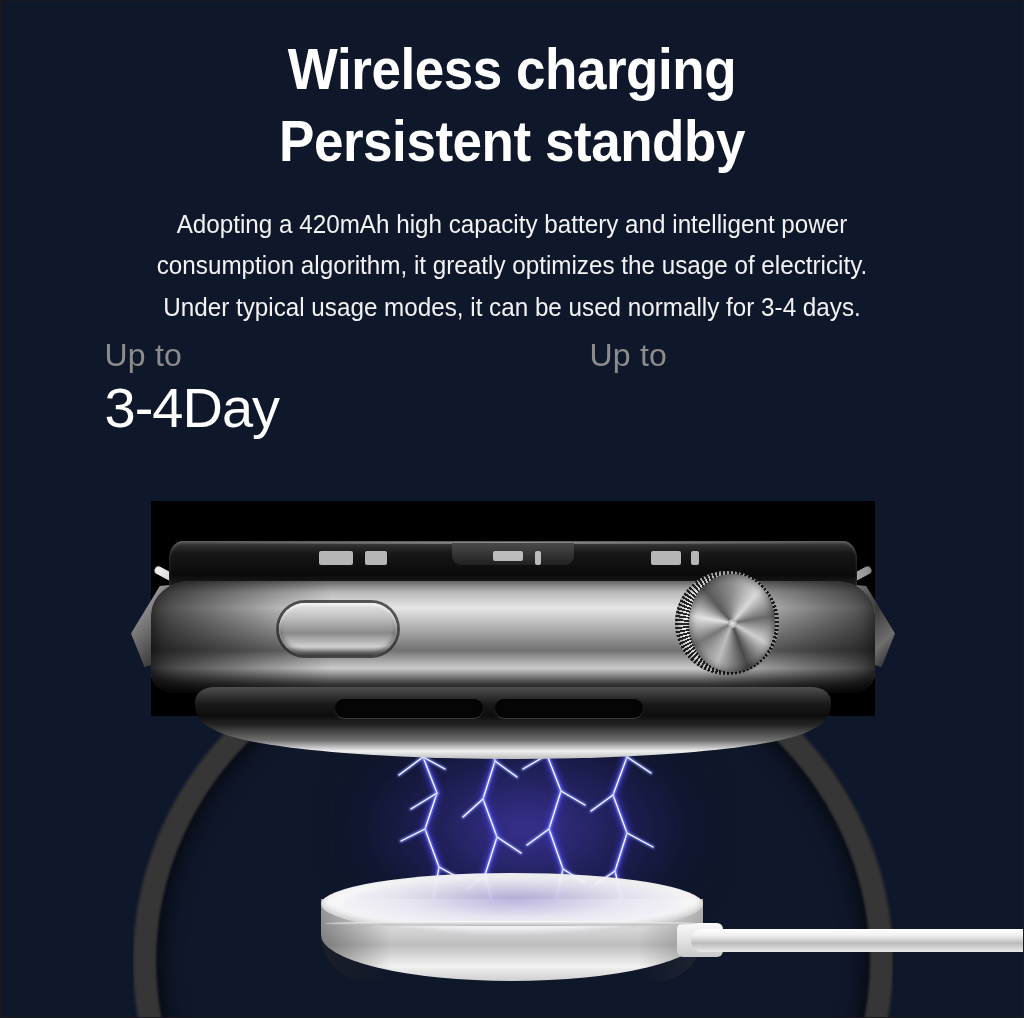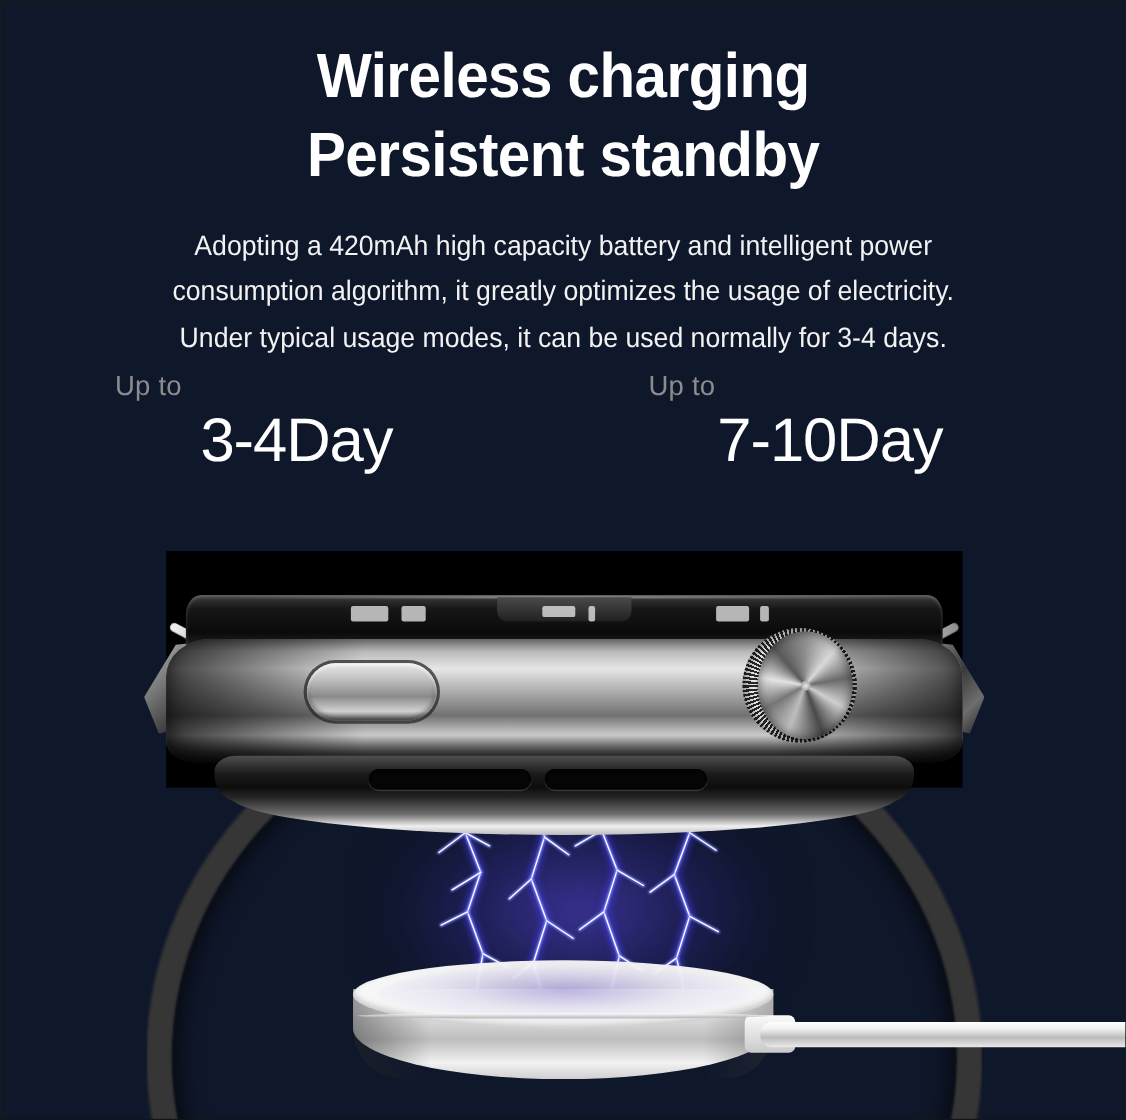--- a/index.html
+++ b/index.html
@@ -40,28 +40,27 @@
   .body-copy span { display:block; }
 
   
   .stats {
     position:absolute; top:336px; left:0; width:100%;
     display:flex; justify-content:center;
     gap:155px;
   }
   .stat { width:330px; }
   .stat-up {
-    font-size:25px; color:#8c8c8c; line-height:1.18;
+    font-size:32px; color:#8c8c8c; line-height:1.18;
     letter-spacing:0.2px;
   }
   .stat-value {
     font-size:56px; font-weight:300; color:#ffffff;
     line-height:1.12; letter-spacing:-1px;
     margin-top:2px;
-    text-align:center;
   }
   .stat-caption {
     font-size:25px; color:#9c9c9c; line-height:1.2;
     margin-top:4px; letter-spacing:0.1px;
   }
 
   
   .stage {
     position:absolute; left:0; top:500px;
     width:1024px; height:518px;
@@ -344,21 +343,20 @@
     <span>Under typical usage modes, it can be used normally for 3-4 days.</span>
   </p>
 
   <div class="stats">
     <div class="stat">
       <div class="stat-up">Up to</div>
       <div class="stat-value">3-4Day</div>
     </div>
     <div class="stat">
       <div class="stat-up">Up to</div>
-      <div class="stat-value">7-10Day</div>
     </div>
   </div>
 
   <div class="stage">
 
     <div class="strap"></div>
     <div class="strap-mask"></div>
 
     <div class="lug left"></div>
     <div class="lug right"></div>

